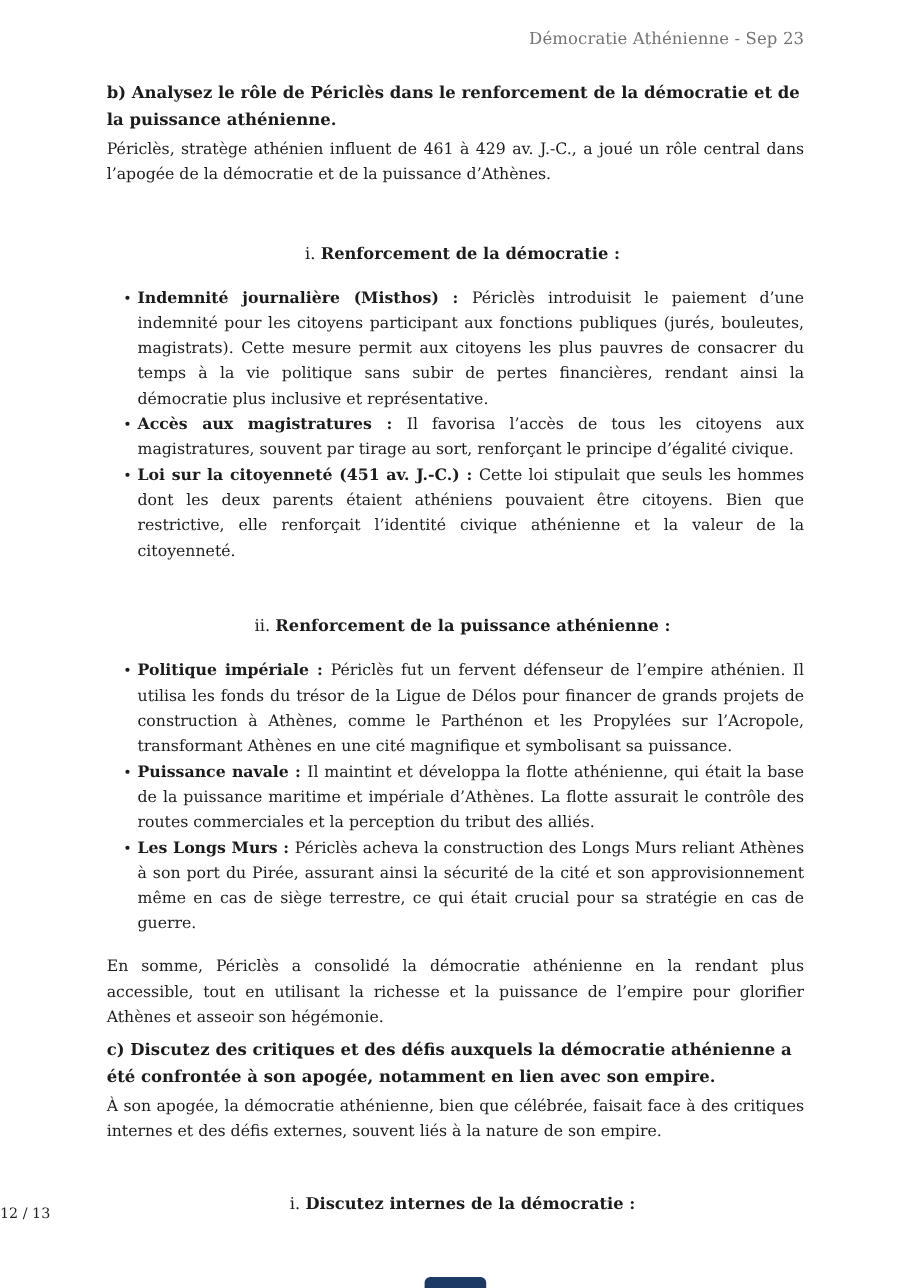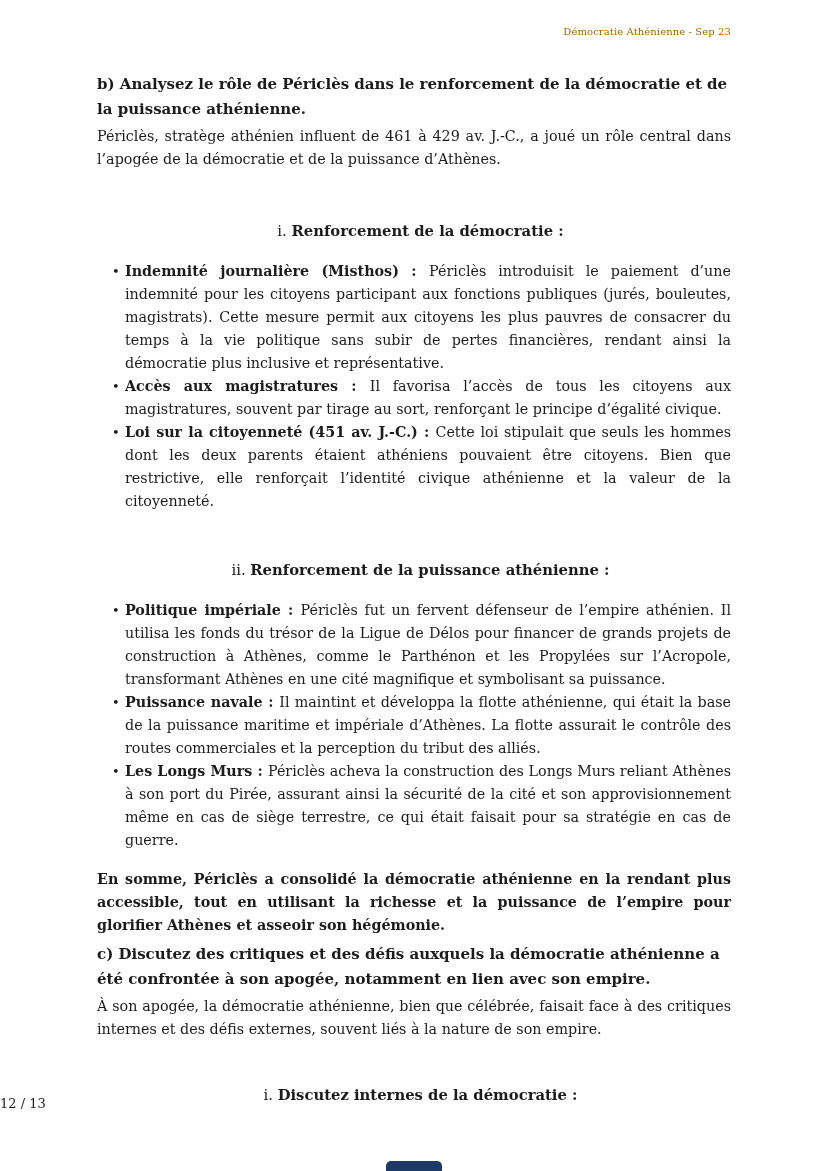--- a/index.html
+++ b/index.html
@@ -13,22 +13,22 @@
     height: 1171px;
     background: #ffffff;
     overflow: hidden;
     font-family: "DejaVu Serif", "Liberation Serif", serif;
     color: #1c1c1c;
   }
   .page-header {
     position: absolute;
     top: 26px;
     right: 97px;
-    font-size: 10px;
-    color: #a16207;
+    font-size: 15px;
+    color: #737373;
     letter-spacing: 0.1px;
   }
   .content {
     position: absolute;
     left: 97px;
     top: 72px;
     width: 634px;
     font-size: 14.3px;
     line-height: 23px;
     text-align: justify;
@@ -66,21 +66,21 @@
     margin: 0;
   }
   ul.bullets .dot {
     position: absolute;
     left: 15px;
     top: 0;
     font-size: 13px;
   }
   .term { font-weight: 700; }
   .term::after { content: " "; }
-  .conclusion { margin: 16px 0 0 0; font-weight: bold; }
+  .conclusion { margin: 16px 0 0 0; }
   .page-number {
     position: absolute;
     top: 1096px;
     left: 0;
     width: 828px;
     font-size: 13px;
     color: #222222;
   }
   .home-indicator {
     position: absolute;
@@ -122,21 +122,21 @@
     <h3 class="subheading sub-ii"><span class="sub-prefix">ii.</span><span class="sub-label">Renforcement de la puissance athénienne :</span></h3>
 
     <ul class="bullets">
       <li>
         <span class="dot">•</span><span class="term">Politique impériale :</span><span class="bullet-text">Périclès fut un fervent défenseur de l’empire athénien. Il utilisa les fonds du trésor de la Ligue de Délos pour financer de grands projets de construction à Athènes, comme le Parthénon et les Propylées sur l’Acropole, transformant Athènes en une cité magnifique et symbolisant sa puissance.</span>
       </li>
       <li>
         <span class="dot">•</span><span class="term">Puissance navale :</span><span class="bullet-text">Il maintint et développa la flotte athénienne, qui était la base de la puissance maritime et impériale d’Athènes. La flotte assurait le contrôle des routes commerciales et la perception du tribut des alliés.</span>
       </li>
       <li>
-        <span class="dot">•</span><span class="term">Les Longs Murs :</span><span class="bullet-text">Périclès acheva la construction des Longs Murs reliant Athènes à son port du Pirée, assurant ainsi la sécurité de la cité et son approvisionnement même en cas de siège terrestre, ce qui était faisait pour sa stratégie en cas de guerre.</span>
+        <span class="dot">•</span><span class="term">Les Longs Murs :</span><span class="bullet-text">Périclès acheva la construction des Longs Murs reliant Athènes à son port du Pirée, assurant ainsi la sécurité de la cité et son approvisionnement même en cas de siège terrestre, ce qui était crucial pour sa stratégie en cas de guerre.</span>
       </li>
     </ul>
 
     <p class="conclusion">En somme, Périclès a consolidé la démocratie athénienne en la rendant plus accessible, tout en utilisant la richesse et la puissance de l’empire pour glorifier Athènes et asseoir son hégémonie.</p>
 
     <h2 class="q-heading q-heading-c">c) Discutez des critiques et des défis auxquels la démocratie athénienne a été confrontée à son apogée, notamment en lien avec son empire.</h2>
     <p class="q-intro">À son apogée, la démocratie athénienne, bien que célébrée, faisait face à des critiques internes et des défis externes, souvent liés à la nature de son empire.</p>
 
     <h3 class="subheading sub-c-i"><span class="sub-prefix">i.</span><span class="sub-label">Discutez internes de la démocratie :</span></h3>
 

